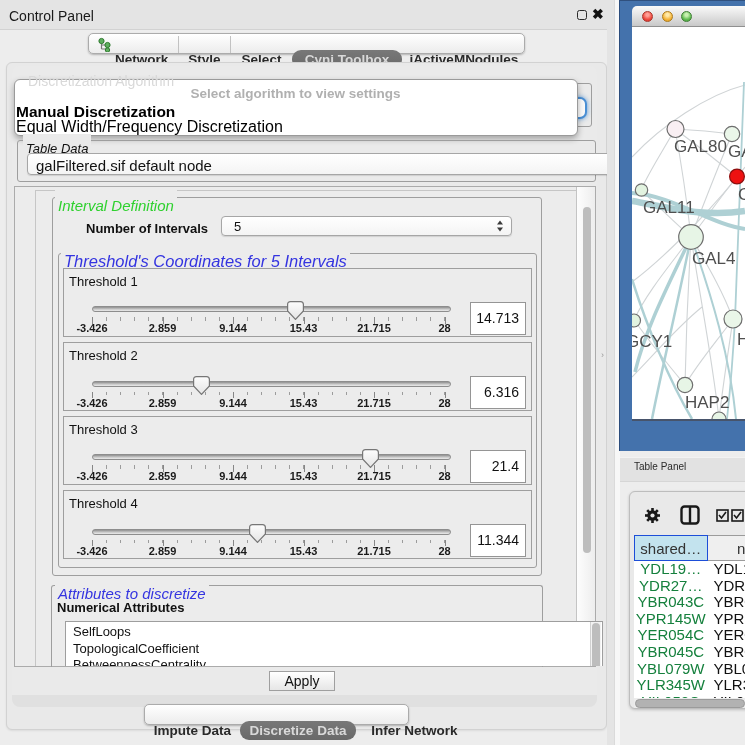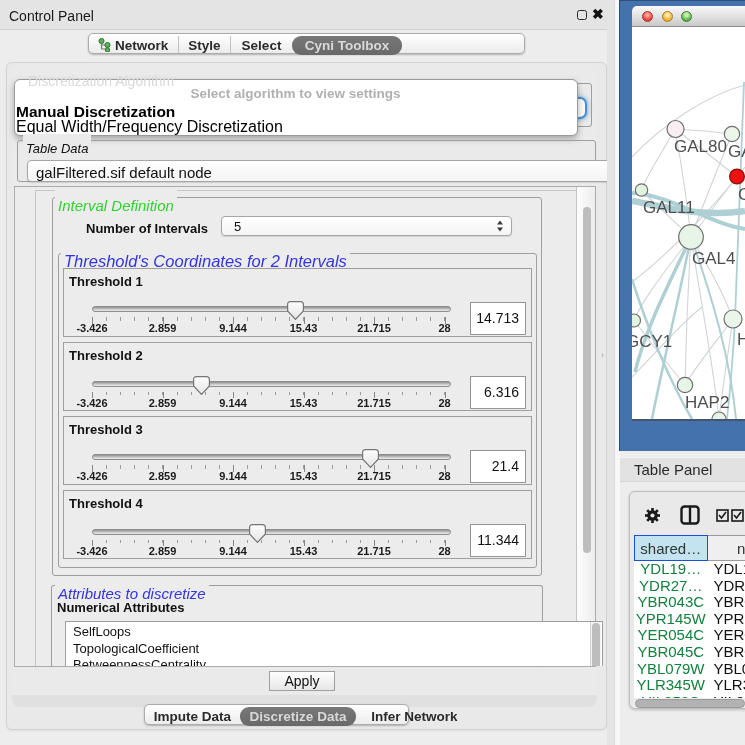--- a/index.html
+++ b/index.html
@@ -4,29 +4,29 @@
 <style>
   * { margin:0; padding:0; box-sizing:border-box; }
   html,body { width:745px; height:745px; overflow:hidden; }
   body { font-family:"Liberation Sans", sans-serif; background:#ededed; position:relative; }
   .abs { position:absolute; }
   .grp { position:absolute; border:1px solid #9e9e9e; border-radius:3px; }
   .gtitle { position:absolute; background:#ececec; padding:8px 3px; font-size:13px; line-height:13px; white-space:nowrap;font-style:italic; }
   .combo { position:absolute; background:linear-gradient(#ffffff,#f4f4f4); border:1px solid #a6a6a6; border-radius:4px; box-shadow:0 1px 1px rgba(0,0,0,0.12); }
   .carr { position:absolute; right:7px; top:50%; transform:translateY(-50%); }
   .tbox { position:absolute; left:63px; width:469px; height:69px; border:1px solid #9e9e9e; }
-  .ttitle { position:absolute; left:5px; top:5px; font-size:13px; font-weight:bold; color:#111; }
+  .ttitle { position:absolute; left:5px; top:5px; font-size:13px; font-weight:normal; color:#111; }
   .track { position:absolute; left:28px; top:37.5px; width:359px; height:6px; background:linear-gradient(#8f8f8f,#c9c9c9 55%,#ebebeb); border:1px solid #8d8d8d; border-radius:3px; }
   .ticksmin { position:absolute; left:28px; top:48.5px; width:355px; height:3.5px; background:repeating-linear-gradient(to right,#9c9c9c 0 1px,transparent 1px 14.1px); }
   .ticksmaj { position:absolute; left:28px; top:48.5px; width:355px; height:6.5px; background:repeating-linear-gradient(to right,#868686 0 1px,transparent 1px 70.5px); }
   .tlabels { position:absolute; left:0; top:53.5px; width:469px; height:12px; }
   .tlabels span { position:absolute; font-size:11px; font-weight:bold; color:#1a1a1a; transform:translateX(-50%); }
   .thumb { position:absolute; top:32.5px; width:17px; height:19px; }
   .vbox { position:absolute; left:406px; top:33px; width:56px; height:33px; background:#fff; border:1px solid #959595; font-size:14px; color:#111; text-align:right; line-height:31px; padding-right:6px; }
-  .seg { position:absolute; top:2px; height:100%; font-size:13.5px; font-weight:bold; color:#2a2a2a; text-align:center; }
+  .seg { position:absolute; top:16px; height:100%; font-size:13.5px; font-weight:bold; color:#2a2a2a; text-align:center; }
   .tabstrip { position:absolute; background:linear-gradient(#ffffff,#ececec); border:1px solid #ababab; border-radius:5px; box-shadow:0 1px 2px rgba(0,0,0,0.25); }
   .dark { background:linear-gradient(#787878,#696969); color:#d9d9d9;border-radius:9px; }
 </style>
 </head>
 <body>
 
   <div class="abs" style="left:0;top:0;width:616px;height:30px;background:#e4e4e4;border-bottom:1px solid #d2d2d2;"></div>
   <div class="abs" style="left:9px;top:8px;font-size:14px;color:#1a1a1a;">Control Panel</div>
   <div class="abs" style="left:577px;top:10px;width:10px;height:10px;border:1.5px solid #2a2a2a;border-radius:2.5px;"></div>
   <div class="abs" style="left:592px;top:6px;font-size:14px;font-weight:bold;color:#111;">✖</div>
@@ -37,38 +37,39 @@
       <circle cx="3.5" cy="4" r="2.6" fill="#5fae5f" stroke="#2f7a2f"></circle>
       <circle cx="9.5" cy="8" r="2.6" fill="#5fae5f" stroke="#2f7a2f"></circle>
       <circle cx="9.5" cy="13" r="2.2" fill="#5fae5f" stroke="#2f7a2f"></circle>
     </svg>
     <div class="seg" style="left:26px;line-height:20px;">Network</div>
     <div class="abs" style="left:89px;top:2px;width:1px;height:17px;background:#c2c2c2;"></div>
     <div class="seg" style="left:90px;width:51px;line-height:20px;">Style</div>
     <div class="abs" style="left:141px;top:2px;width:1px;height:17px;background:#c2c2c2;"></div>
     <div class="seg" style="left:142px;width:61px;line-height:20px;">Select</div>
     <div class="seg dark" style="left:203px;width:110px;line-height:20px;">Cyni Toolbox</div>
+    <div class="seg" style="left:313px;width:124px;line-height:20px;">jActiveMNodules</div>
   </div>
 
   <div class="abs" style="left:6px;top:62px;width:601px;height:668px;border:1px solid #d2d2d2;border-radius:6px;background:#e9e9e9;box-shadow:0 1px 2px rgba(0,0,0,0.08);"></div>
   <div class="abs" style="left:12px;top:66px;width:585px;height:641px;border-radius:8px;background:#eaeaea;"></div>
   <div class="abs" style="left:12px;top:695px;width:585px;height:12px;border-radius:0 0 8px 8px;background:#e0e0e0;"></div>
 
   <div class="grp" style="left:17px;top:83px;width:575px;height:44px;"></div>
   <div class="combo" style="left:568px;top:97px;width:19px;height:22px;border:2.5px solid #4a8fd4;border-radius:7px;box-shadow:0 0 5px rgba(74,143,212,0.9);background:#fafafa;"></div>
 
   <div class="abs" style="left:13.5px;top:79px;width:564px;height:57px;background:#ffffff;border:1px solid #9a9a9a;border-radius:6px;box-shadow:0 3px 6px rgba(0,0,0,0.3);"></div>
   <div class="abs" style="left:28px;top:73px;font-size:14px;color:#d9d9d9;white-space:nowrap;">Discretization Algorithm</div>
   <div class="abs" style="left:14px;top:86px;width:563px;text-align:center;font-size:13.5px;font-weight:bold;color:#b0b0b0;">Select algorithm to view settings</div>
   <div class="abs" style="left:16px;top:102.5px;font-size:15.5px;font-weight:bold;color:#000;">Manual Discretization</div>
   <div class="abs" style="left:16px;top:118px;font-size:16px;color:#000;">Equal Width/Frequency Discretization</div>
 
   <div class="grp" style="left:17px;top:140px;width:579px;height:42px;"></div>
   <div class="gtitle" style="left:23px;top:134px;background:#eaeaea;color:#111;">Table Data</div>
-  <div class="combo" style="left:27px;top:160px;width:648px;height:22px;">
+  <div class="combo" style="left:27px;top:153px;width:648px;height:22px;">
     <span style="position:absolute;left:8px;top:2.5px;font-size:15px;color:#111;">galFiltered.sif default node</span>
     <svg class="carr" width="9" height="14" viewBox="0 0 9 14">
       <path d="M4.5 1 L8 5.5 H1 Z" fill="#3a3a3a"></path>
       <path d="M4.5 13 L1 8.5 H8 Z" fill="#3a3a3a"></path>
     </svg>
   </div>
 
   <div class="abs" style="left:14px;top:186px;width:582px;height:481px;border:1px solid #ababab;background:#ececec;"></div>
 
   <div class="abs" style="left:576px;top:187px;width:19px;height:479px;background:linear-gradient(to right,#fdfdfd,#ededed);border-left:1px solid #c4c4c4;"></div>
@@ -82,21 +83,21 @@
   <div class="abs" style="left:86px;top:221px;font-size:13px;font-weight:bold;color:#111;">Number of Intervals</div>
   <div class="combo" style="left:221px;top:216px;width:291px;height:20px;">
     <span style="position:absolute;left:12px;top:2px;font-size:13px;color:#111;">5</span>
     <svg class="carr" width="8" height="13" viewBox="0 0 8 13">
       <path d="M4 1 L7 5 H1 Z" fill="#3a3a3a"></path>
       <path d="M4 12 L1 8 H7 Z" fill="#3a3a3a"></path>
     </svg>
   </div>
 
   <div class="grp" style="left:58px;top:253px;width:479px;height:315px;"></div>
-  <div class="gtitle" style="left:61px;top:246px;color:#3434e0;font-size:16.5px;line-height:15px;">Threshold's Coordinates for 2 Intervals</div>
+  <div class="gtitle" style="left:61px;top:246px;color:#3434e0;font-size:16.5px;line-height:15px;">Threshold's Coordinates for 5 Intervals</div>
 
   <div class="tbox" style="top:267.5px;">
     <div class="ttitle">Threshold 1</div>
     <div class="track"></div>
     <div class="ticksmin"></div>
     <div class="ticksmaj"></div>
     <div class="tlabels">
       <span style="left:28.0px;">-3.426</span>
       <span style="left:98.5px;">2.859</span>
       <span style="left:169.0px;">9.144</span>
@@ -266,21 +267,21 @@
         <text x="-6" y="320">GCY1</text>
         <text x="105" y="318">H</text>
         <text x="53" y="381">HAP2</text>
       </g>
     </svg>
   </div>
   <div class="abs" style="left:632px;top:419px;width:113px;height:2px;background:#47546b;"></div>
 
   <div class="abs" style="left:620px;top:450.5px;width:125px;height:6px;background:#ededed;"></div>
   <div class="abs" style="left:620px;top:456.5px;width:125px;height:25px;background:#e2e2e2;border-top:1px solid #f2f2f2;border-bottom:1px solid #d6d6d6;"></div>
-  <div class="abs" style="left:634px;top:461px;font-size:15px;color:#2a2a2a;">Table Panel</div>
+  <div class="abs" style="left:634px;top:461px;font-size:10px;color:#2a2a2a;">Table Panel</div>
 
   <div class="abs" style="left:629px;top:491px;width:124px;height:218px;background:#e9e9e9;border:1px solid #bdbdbd;border-radius:6px;box-shadow:0 1px 3px rgba(0,0,0,0.2);overflow:hidden;">
 
     <svg style="position:absolute;left:14px;top:15px;" width="17" height="17" viewBox="0 0 17 17">
       <g fill="#1a1a1a">
         <circle cx="8.5" cy="8.5" r="5.2"></circle>
         <g stroke="#1a1a1a" stroke-width="2.6">
           <line x1="8.5" y1="1" x2="8.5" y2="16"></line>
           <line x1="1" y1="8.5" x2="16" y2="8.5"></line>
           <line x1="3.2" y1="3.2" x2="13.8" y2="13.8"></line>

